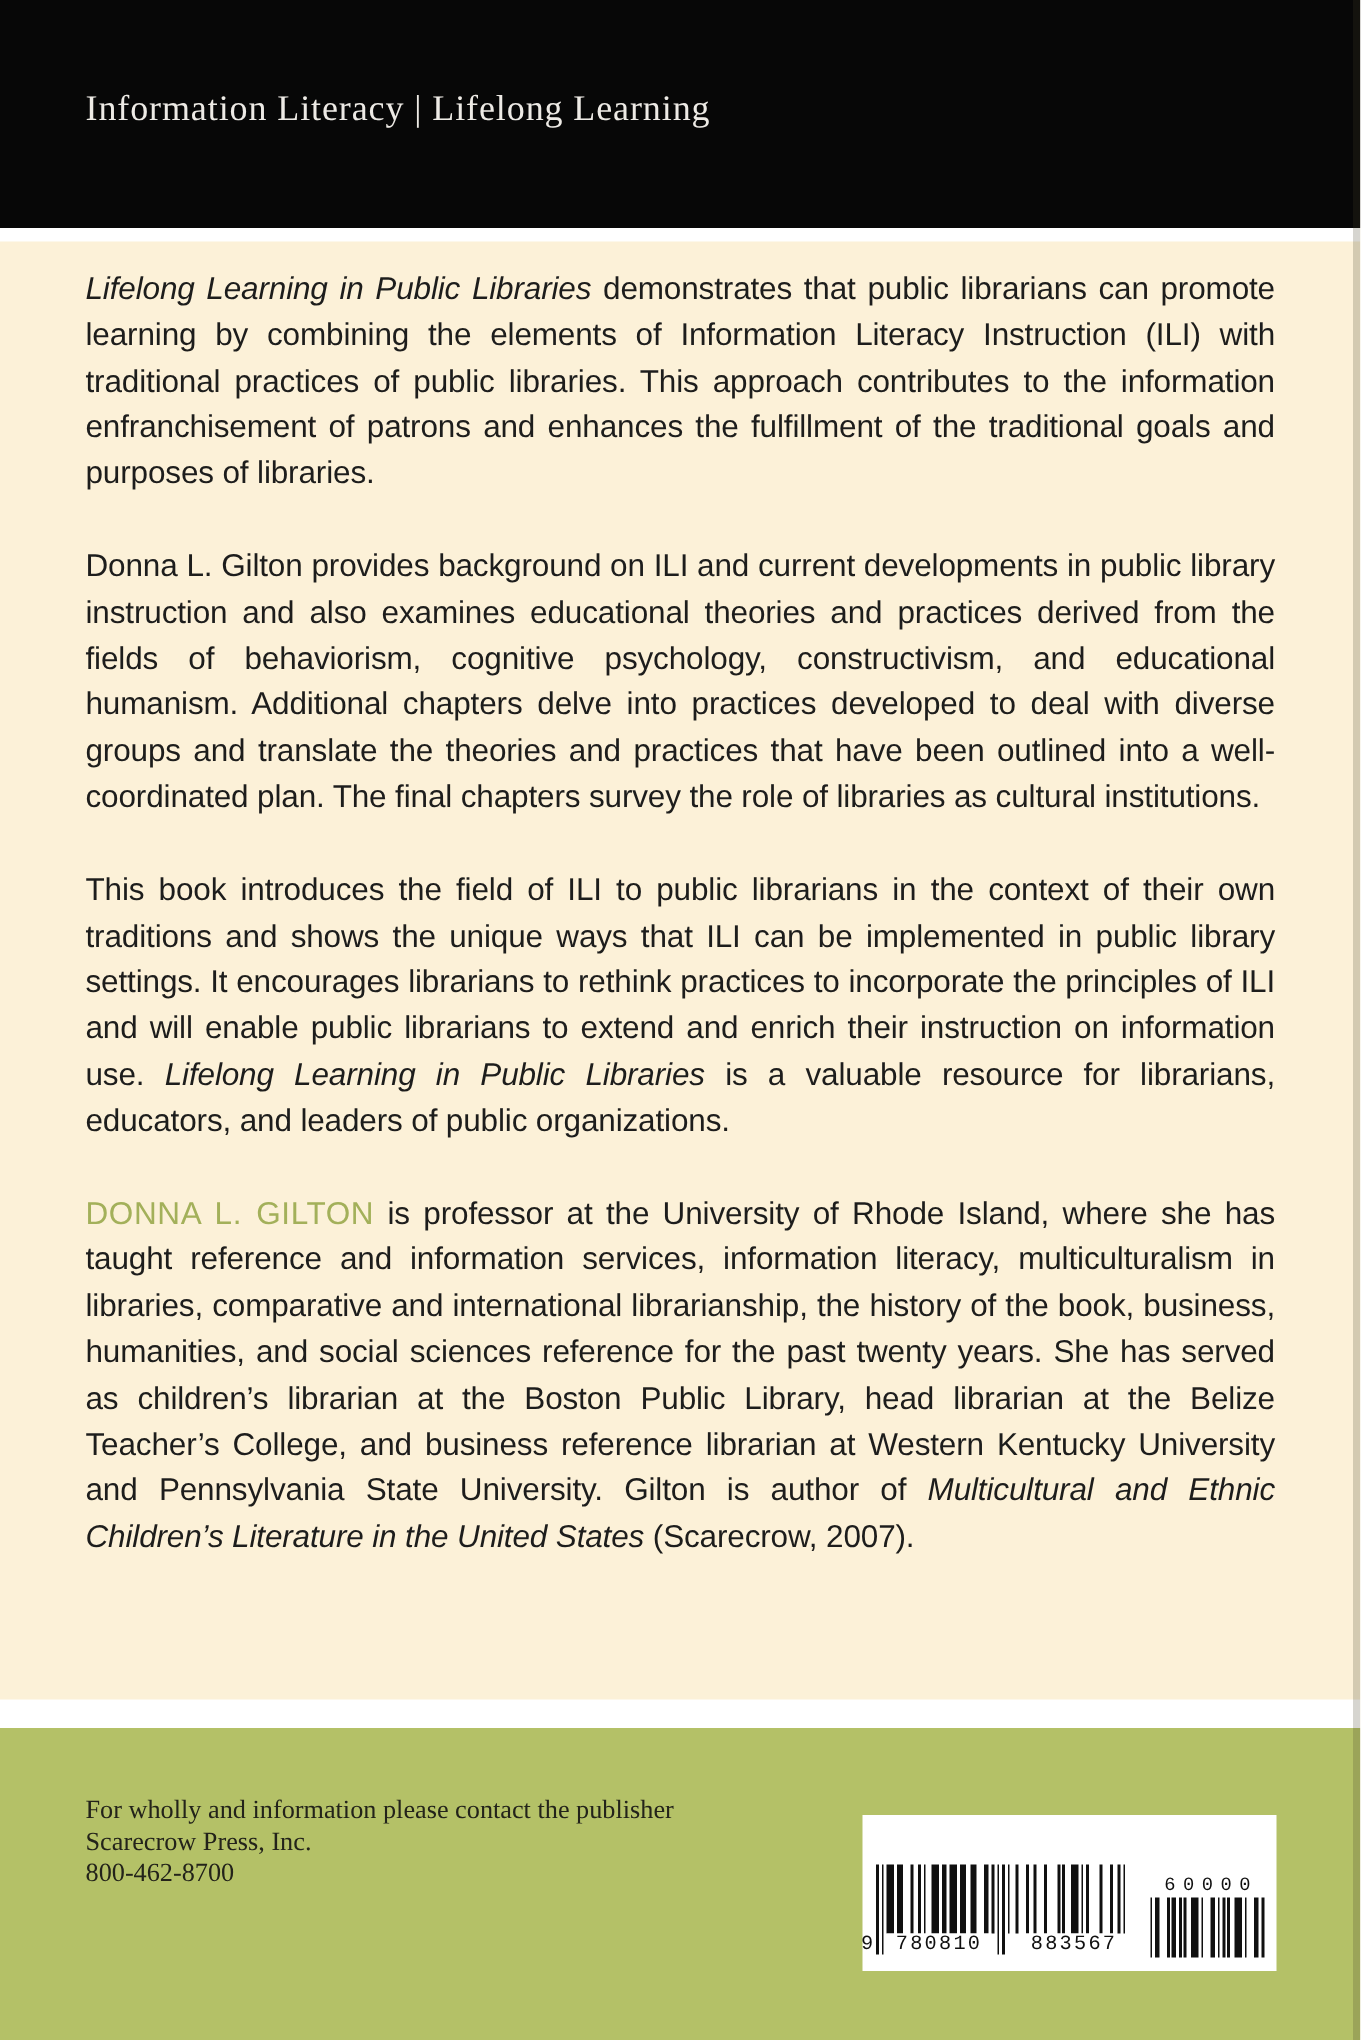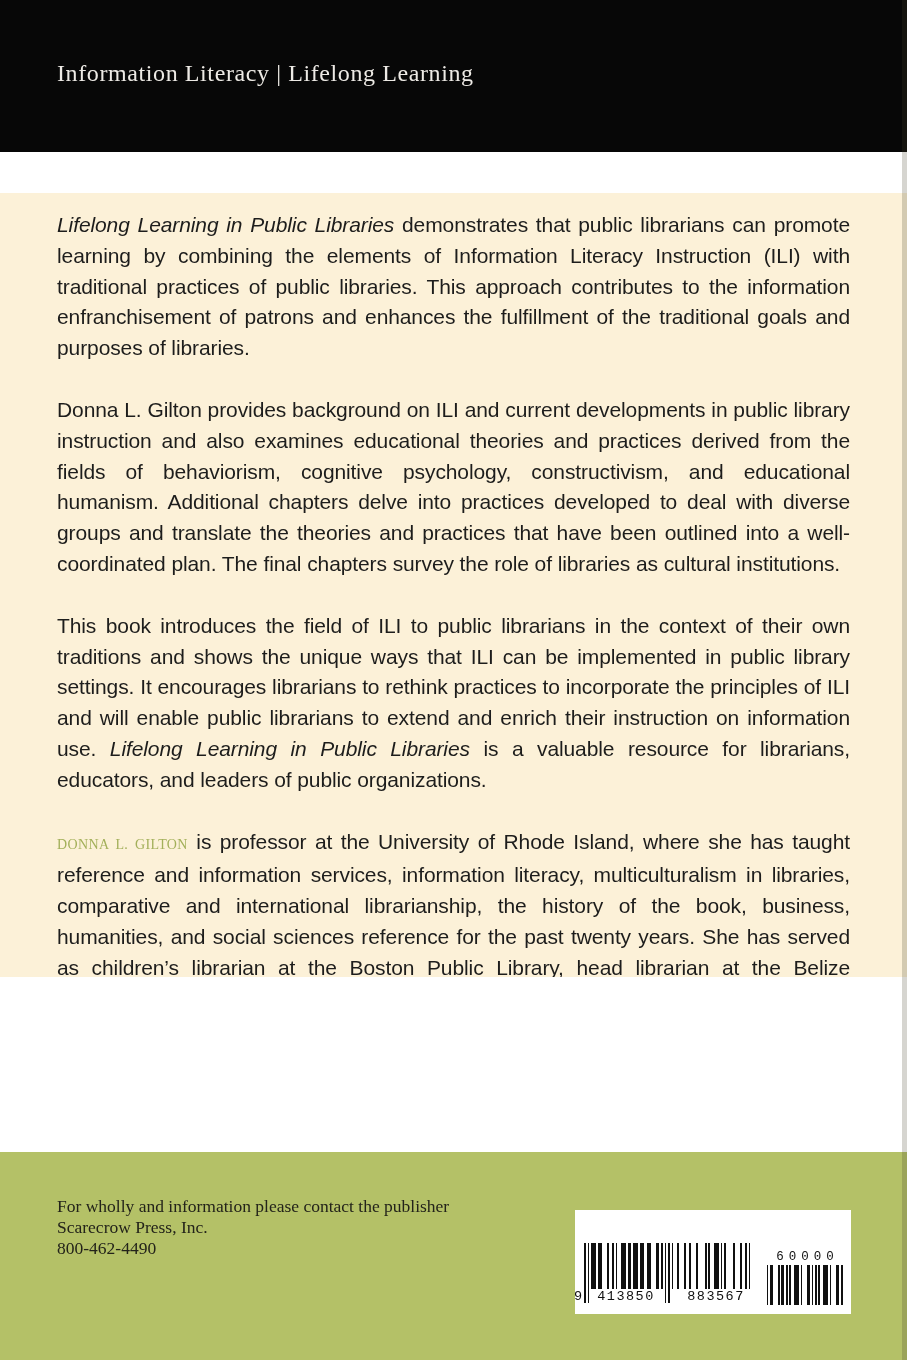--- a/index.html
+++ b/index.html
@@ -21,32 +21,32 @@
     position:absolute;left:0;top:0;width:907px;height:152px;
     background:var(--header-bg);
   }
   .header-category{
     position:absolute;left:57px;top:60px;
     font-family:"Liberation Serif",serif;font-size:24px;letter-spacing:.6px;
     color:var(--header-text);white-space:nowrap;
   }
   
   .body-section{
-    position:absolute;left:0;top:161px;width:907px;height:784px;
+    position:absolute;left:0;top:161px;width:907px;height:972px;
     background:var(--body-bg);
-    padding:17px 57px 16px 57px;box-sizing:border-box;overflow:hidden;margin-top:32px;
+    padding:17px 57px 16px 57px;box-sizing:border-box;overflow:hidden;
   }
   .paragraph{
     font-size:21px;line-height:30.8px;color:var(--body-text);
     text-align:justify;margin:0 0 31px 0;letter-spacing:-.1px;
   }
   .paragraph i{font-style:italic;}
   .author-name{
-    font-family:Liberation Serif, serif;font-style:normal;
-    color:var(--author-name-color);font-size:14px;letter-spacing:.4px;
+    font-family:Liberation Sans, sans-serif;font-style:normal;
+    color:var(--author-name-color);font-size:21px;letter-spacing:.4px;
   }
   
   .footer-section{
     position:absolute;left:0;top:1152px;width:907px;height:208px;
     background:var(--footer-bg);
   }
   .contact-block{
     position:absolute;left:57px;top:44px;
     font-family:"Liberation Serif",serif;font-size:17.5px;line-height:21px;
     color:var(--footer-text);
@@ -96,21 +96,21 @@
     <p class="paragraph"><i>Lifelong Learning in Public Libraries</i><span> demonstrates that public librarians can promote learning by combining the elements of Information Literacy Instruction (ILI) with traditional practices of public libraries. This approach contributes to the information enfranchisement of patrons and enhances the fulfillment of the traditional goals and purposes of libraries.</span></p>
     <p class="paragraph"><span>Donna L. Gilton provides background on ILI and current developments in public library instruction and also examines educational theories and practices derived from the fields of behaviorism, cognitive psychology, constructivism, and educational humanism. Additional chapters delve into practices developed to deal with diverse groups and translate the theories and practices that have been outlined into a well-coordinated plan. The final chapters survey the role of libraries as cultural institutions.</span></p>
     <p class="paragraph"><span>This book introduces the field of ILI to public librarians in the context of their own traditions and shows the unique ways that ILI can be implemented in public library settings. It encourages librarians to rethink practices to incorporate the principles of ILI and will enable public librarians to extend and enrich their instruction on information use. </span><i>Lifelong Learning in Public Libraries</i><span> is a valuable resource for librarians, educators, and leaders of public organizations.</span></p>
     <p class="paragraph"><span class="author-name">DONNA L. GILTON</span><span> is professor at the University of Rhode Island, where she has taught reference and information services, information literacy, multiculturalism in libraries, comparative and international librarianship, the history of the book, business, humanities, and social sciences reference for the past twenty years. She has served as children’s librarian at the Boston Public Library, head librarian at the Belize Teacher’s College, and business reference librarian at Western Kentucky University and Pennsylvania State University. Gilton is author of </span><i>Multicultural and Ethnic Children’s Literature in the United States</i><span> (Scarecrow, 2007).</span></p>
   </div>
 
   <div class="footer-section">
     <div class="contact-block">
         <div>For wholly and information please contact the publisher</div>
         <div>Scarecrow Press, Inc.</div>
-        <div>800-462-4490</div>
+        <div>800-462-8700</div>
       </div>
 
     <div class="barcode-box">
 
       <div class="ean">
         <div class="ean-bars" id="ean-bars">
             <div style="width: 1.75px; height: 60px; background: rgb(16, 16, 16); flex: 0 0 auto;"></div>
             <div style="width: 1.75px; height: 60px; background: transparent; flex: 0 0 auto;"></div>
             <div style="width: 1.75px; height: 60px; background: rgb(16, 16, 16); flex: 0 0 auto;"></div>
             <div style="width: 1.75px; height: 60px; background: transparent; flex: 0 0 auto;"></div>
@@ -165,21 +165,21 @@
             <div style="width: 1.75px; height: 46px; background: rgb(16, 16, 16); flex: 0 0 auto;"></div>
             <div style="width: 5.25px; height: 60px; background: transparent; flex: 0 0 auto;"></div>
             <div style="width: 1.75px; height: 46px; background: rgb(16, 16, 16); flex: 0 0 auto;"></div>
             <div style="width: 3.5px; height: 60px; background: transparent; flex: 0 0 auto;"></div>
             <div style="width: 1.75px; height: 60px; background: rgb(16, 16, 16); flex: 0 0 auto;"></div>
             <div style="width: 1.75px; height: 60px; background: transparent; flex: 0 0 auto;"></div>
             <div style="width: 1.75px; height: 60px; background: rgb(16, 16, 16); flex: 0 0 auto;"></div>
           </div>
         <div class="ean-digits">
           <span class="ean-digit-prefix">9</span>
-          <span class="ean-digit-group1">413850</span>
+          <span class="ean-digit-group1">780810</span>
           <span class="ean-digit-group2">883567</span>
         </div>
       </div>
 
       <div class="addon">
         <div class="addon-digits">60000</div>
         <div class="addon-bars" id="addon-bars">
             <div style="width: 1.62px; height: 40px; background: transparent; flex: 0 0 auto;"></div>
             <div style="width: 1.62px; height: 40px; background: rgb(16, 16, 16); flex: 0 0 auto;"></div>
             <div style="width: 1.62px; height: 40px; background: transparent; flex: 0 0 auto;"></div>

